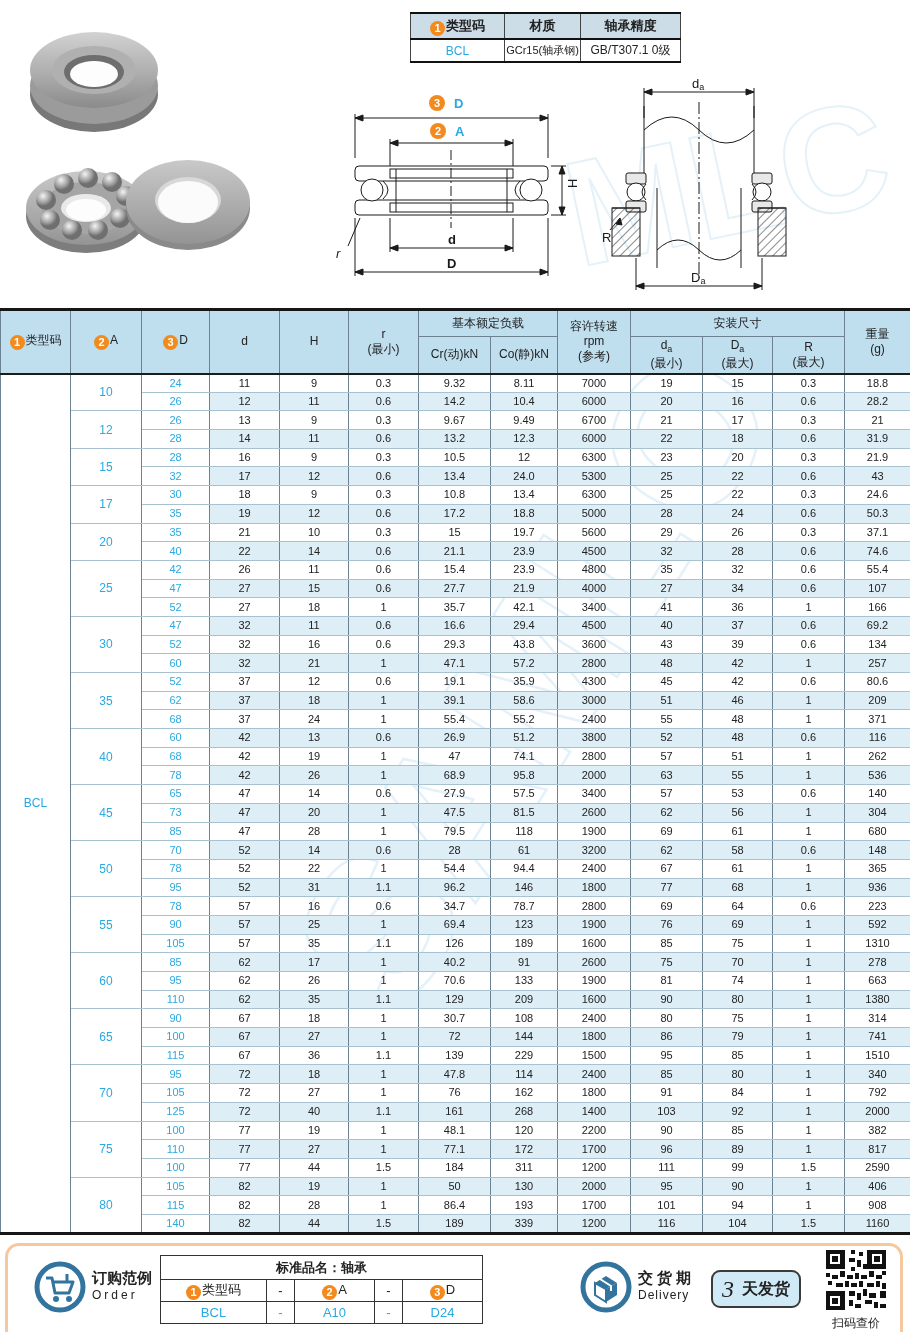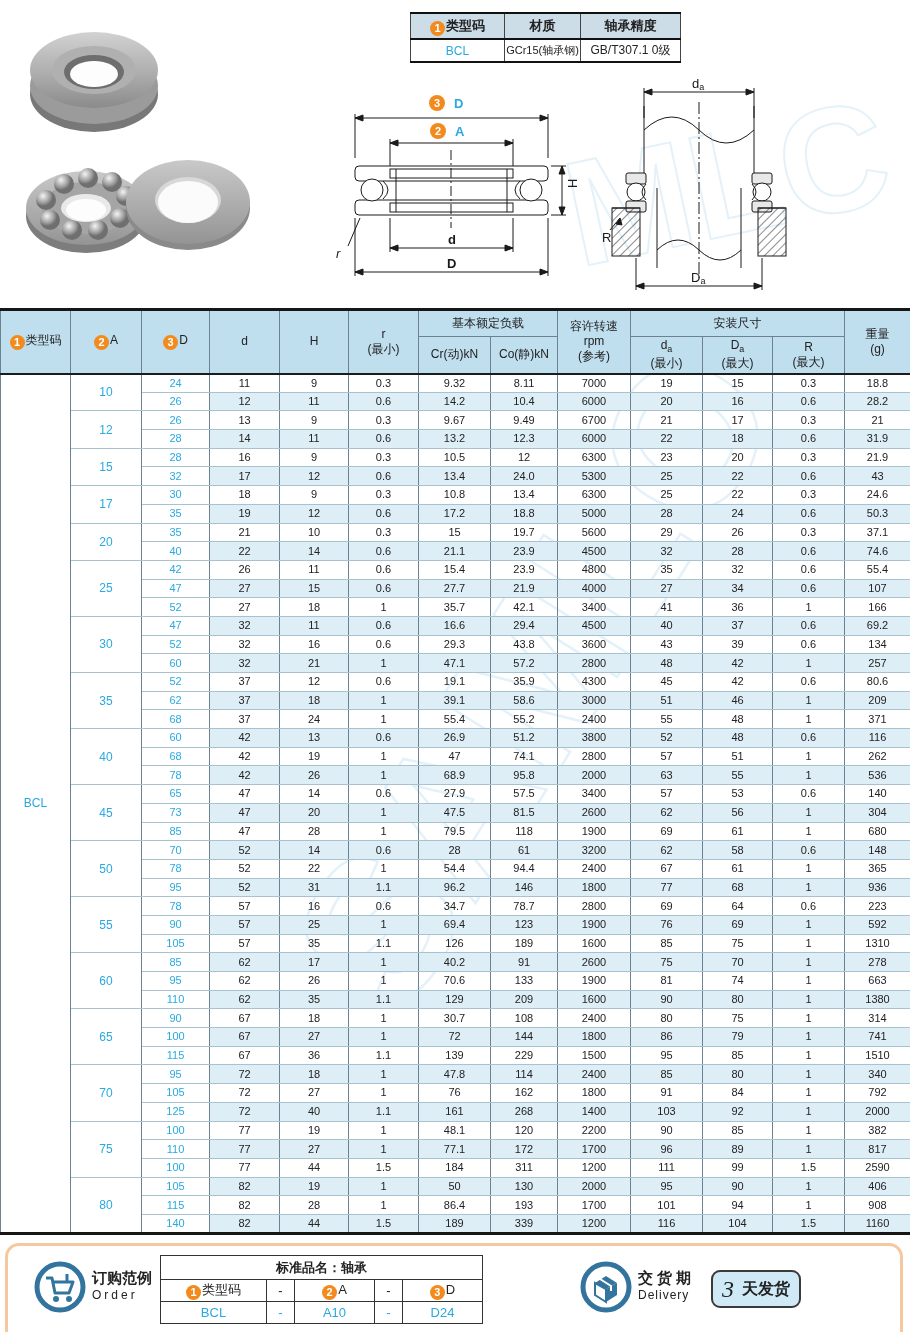--- a/index.html
+++ b/index.html
@@ -962,13 +962,29 @@
     <path d="M20 18 l11 7 v5" fill="none" stroke="#fff" stroke-width="2"></path>
   </svg>
   <div class="ft-label" style="left:630px;top:22px">
     <span style="letter-spacing:4px">交货期</span>
     <span class="en" style="letter-spacing:1px">Delivery</span>
   </div>
   <div class="delivery-badge">
     <span class="num">3</span>
     <span class="txt">天发货</span>
   </div>
+  <div class="qr-wrap">
+    <svg width="60" height="60" viewBox="0 0 29 29" shape-rendering="crispEdges">
+      <rect width="29" height="29" fill="#fff"></rect>
+      <g fill="#111">
+        <path d="M0 0h9v2H0zM0 2h2v7H2zM0 2h2v7H0zM7 2h2v7H7zM2 7h7v2H2zM3 3h3v3H3z"></path>
+        <path d="M20 0h9v2h-9zM20 2h2v7h-2zM27 2h2v7h-2zM20 7h9v2h-9zM23 3h3v3h-3z"></path>
+        <path d="M0 20h9v2H0zM0 22h2v7H0zM7 22h2v7H7zM0 27h9v2H0zM3 23h3v3H3z"></path>
+        <path d="M12 0h2v2h-2zM16 1h2v2h-2zM11 4h3v2h-3zM15 5h2v3h-2zM12 8h2v2h-2zM18 7h2v2h-2z"></path>
+        <path d="M0 11h2v2H0zM3 12h3v2H3zM7 10h2v3H7zM10 12h3v2h-3zM14 11h2v3h-2zM17 12h3v2h-3zM21 10h2v3h-2zM24 12h3v2h-3zM27 10h2v2h-2z"></path>
+        <path d="M1 15h2v2H1zM5 16h3v2H5zM9 15h2v3H9zM12 16h3v2h-3zM16 15h2v3h-2zM20 16h3v2h-3zM24 15h2v3h-2zM27 16h2v3h-2z"></path>
+        <path d="M11 20h3v2h-3zM15 21h2v3h-2zM18 19h2v3h-2zM21 21h3v2h-3zM26 20h3v3h-3z"></path>
+        <path d="M11 24h2v3h-2zM14 26h3v2h-3zM19 24h3v2h-3zM23 25h2v3h-2zM26 26h3v2h-3z"></path>
+      </g>
+    </svg>
+    <div class="qr-cap">扫码查价</div>
+  </div>
 </div>
 
 </body></html>

